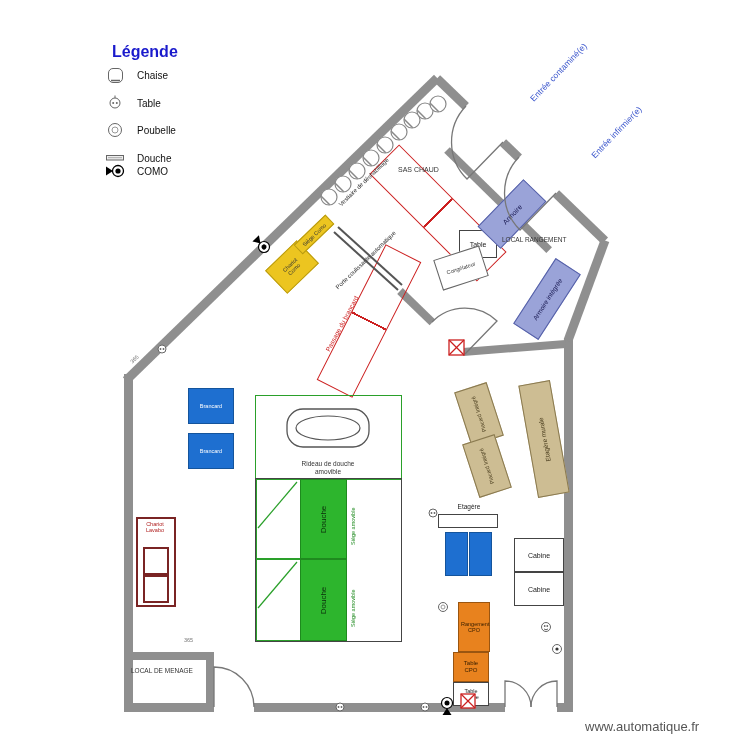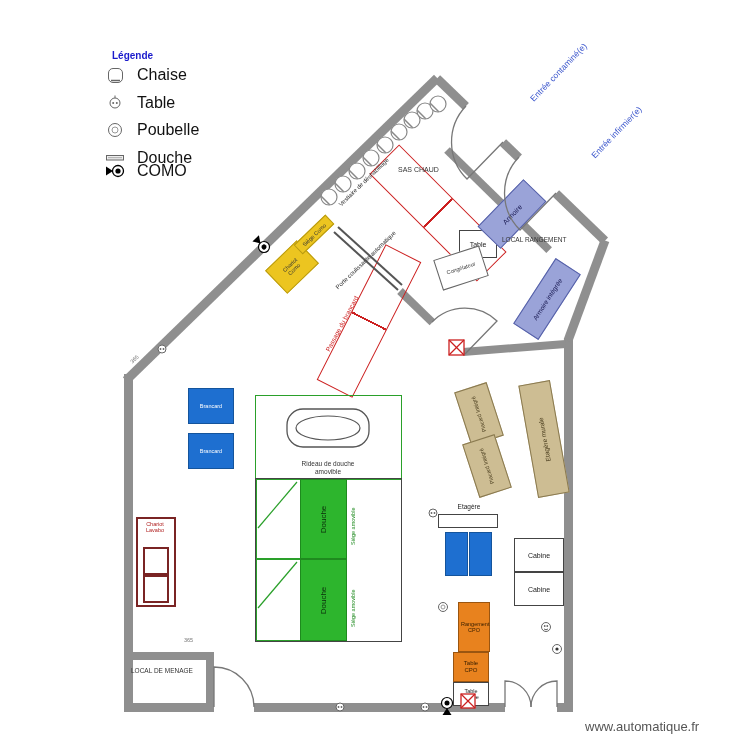--- a/index.html
+++ b/index.html
@@ -5,28 +5,28 @@
   html,body{margin:0;padding:0;background:#fff}
   .canvas{position:relative;width:750px;height:750px;background:#fff;font-family:"Liberation Sans",sans-serif;overflow:hidden}
   .wall{position:absolute;background:#8f8f8f}
   .wd{transform-origin:0 50%}
   .abs{position:absolute}
   .ctr{display:flex;align-items:center;justify-content:center;text-align:center}
   .lbl{position:absolute;color:#222;line-height:1.12}
   .redbox{position:absolute;border:1.5px solid #cc2020;background:linear-gradient(to right,transparent calc(50% - 1px),#cc2020 calc(50% - 1px),#cc2020 calc(50% + 1px),transparent calc(50% + 1px))}
   svg.overlay{position:absolute;left:0;top:0;pointer-events:none}
   .legend-row{position:absolute;left:104px;display:flex;align-items:center;gap:11px;height:22px}
-  .legend-row .txt{font-size:16px;color:#111;white-space:nowrap}
+  .legend-row .txt{font-size:10px;color:#111;white-space:nowrap}
 </style>
 </head>
 <body>
 
 <div class="canvas">
 
-  <div class="lbl" style="left:112px;top:50px;font-size:10px;font-weight:bold;color:#1a1acc">Légende</div>
+  <div class="lbl" style="left:112px;top:43px;font-size:16px;font-weight:bold;color:#1a1acc">Légende</div>
 
   <div class="legend-row" style="top:64px">
     <svg width="22" height="22">
         <rect x="4.5" y="4.5" width="14" height="14" rx="4.5" fill="#fff" stroke="#666"></rect>
         <line x1="7" y1="16.5" x2="16" y2="16.5" stroke="#666" stroke-width="1.5"></line>
       </svg>
     <span class="txt">Chaise</span>
   </div>
   <div class="legend-row" style="top:92px">
     <svg width="22" height="22">

